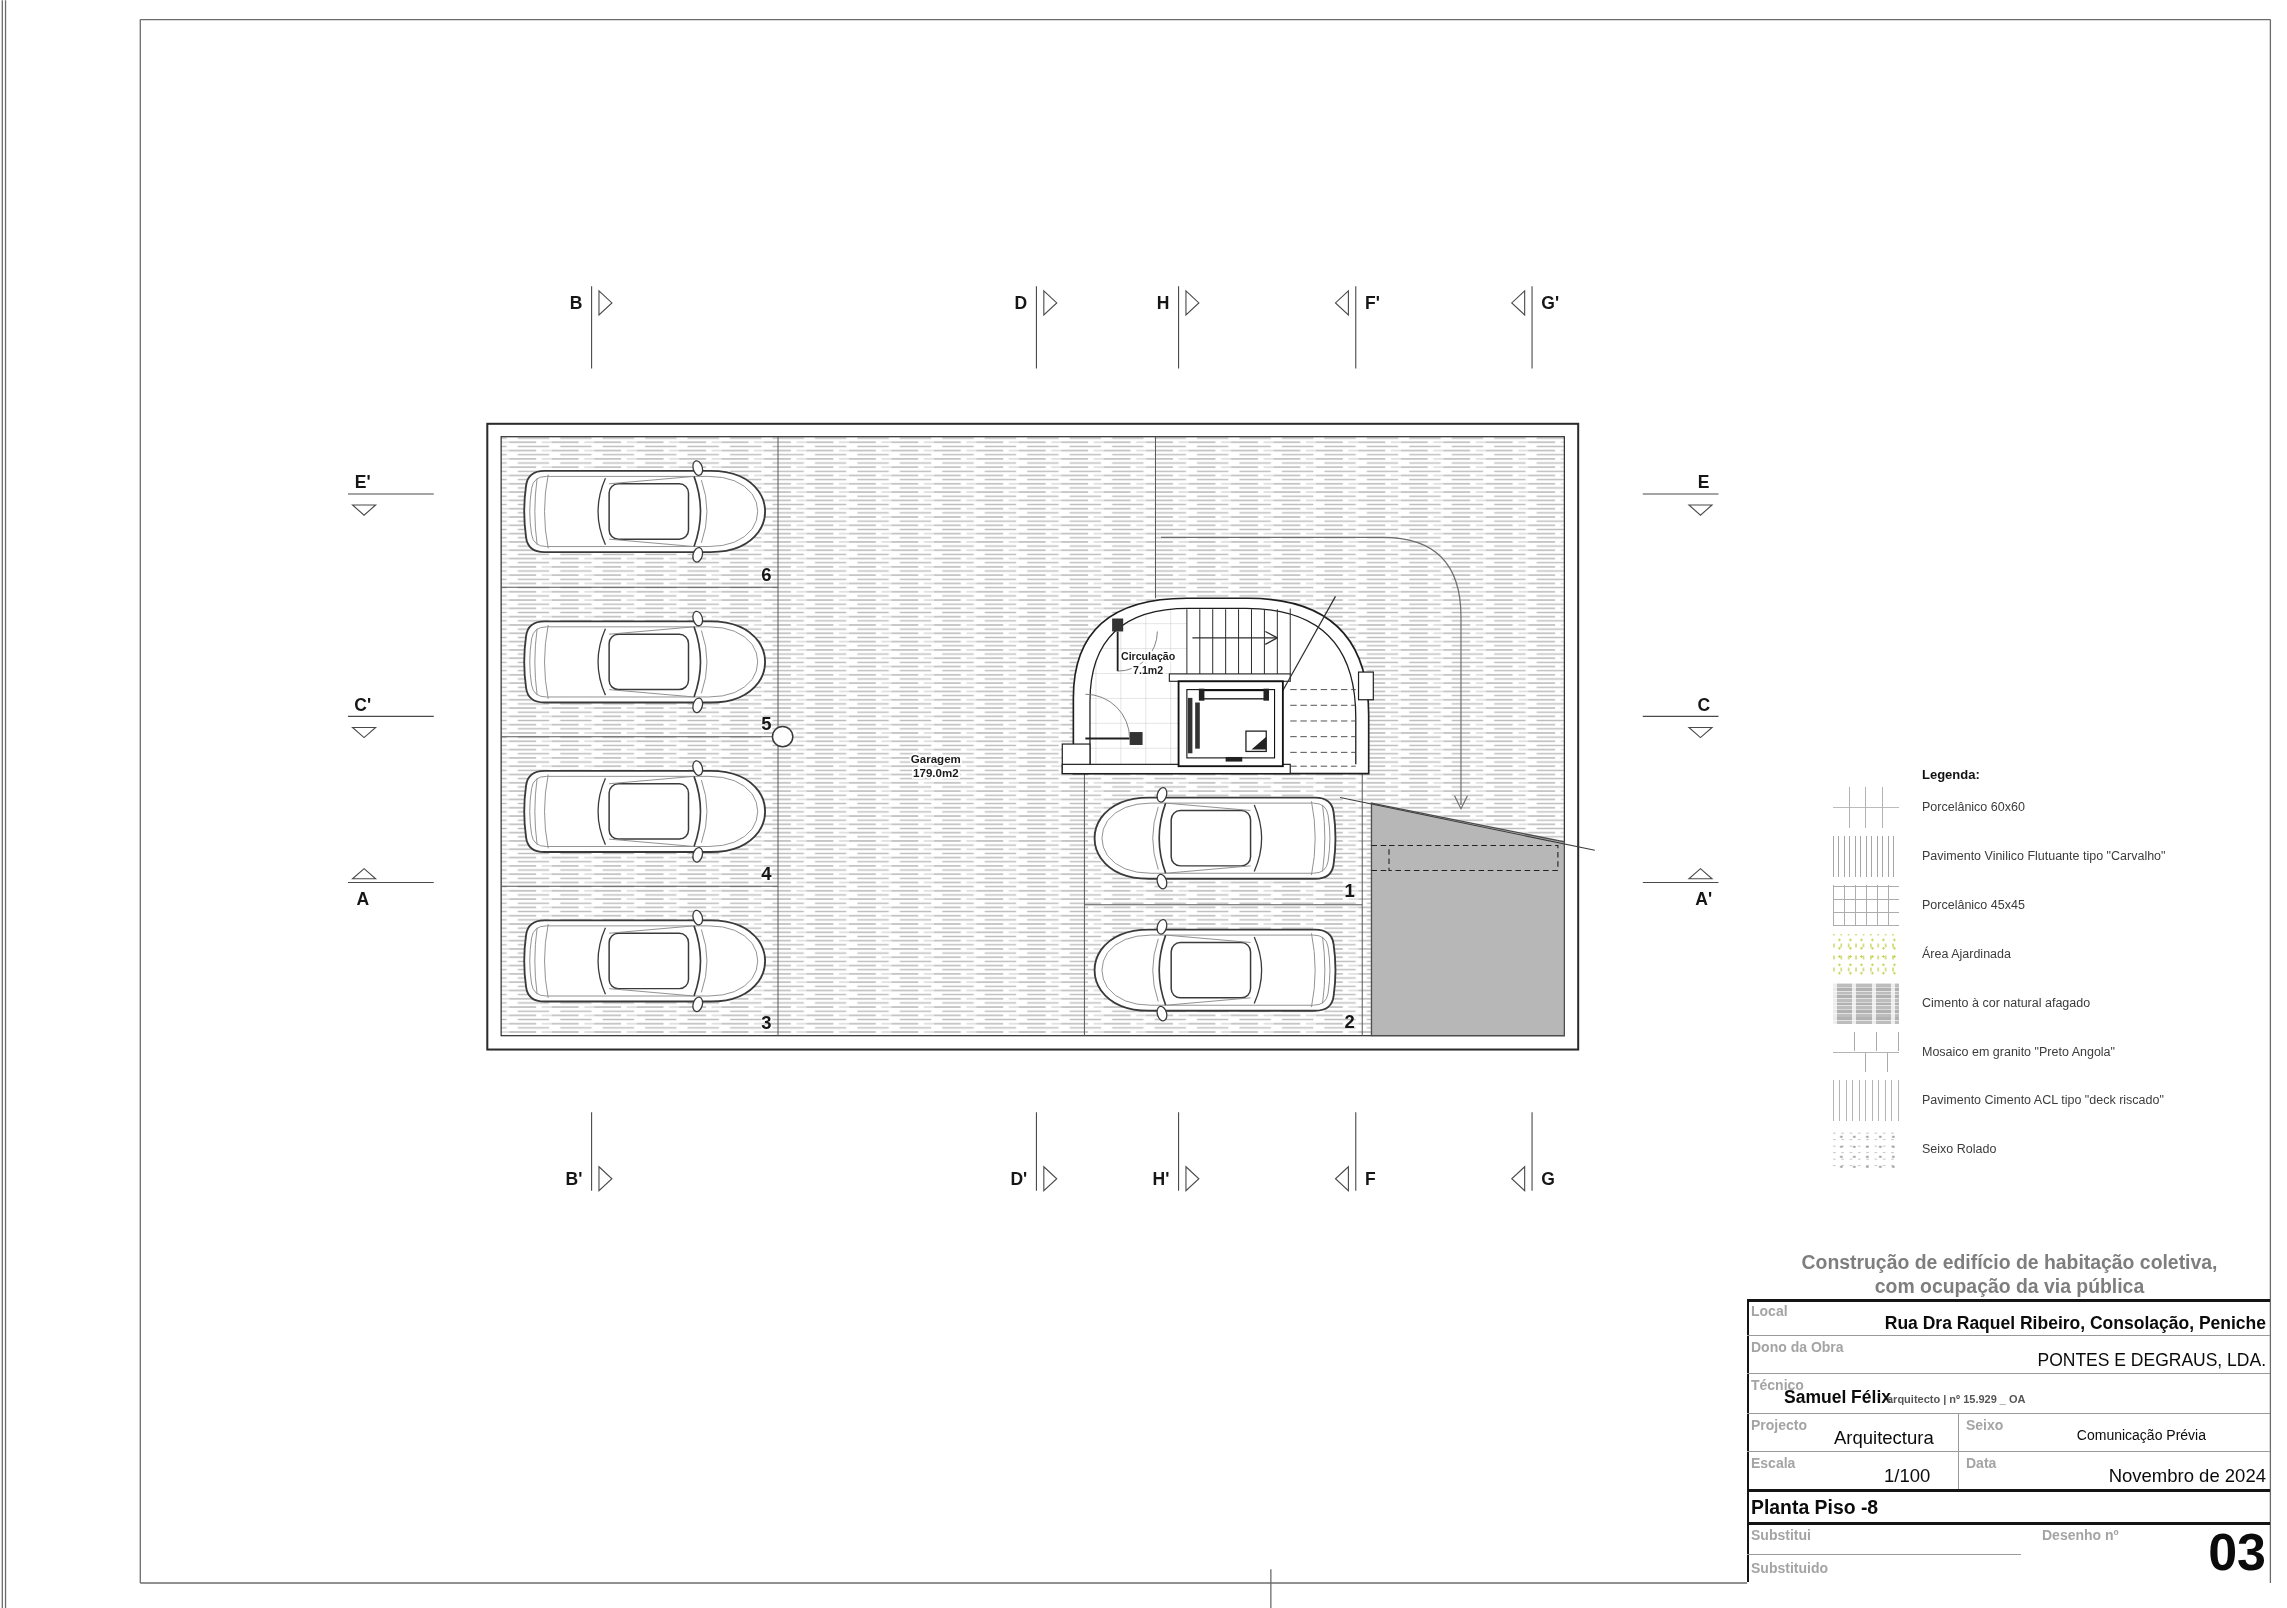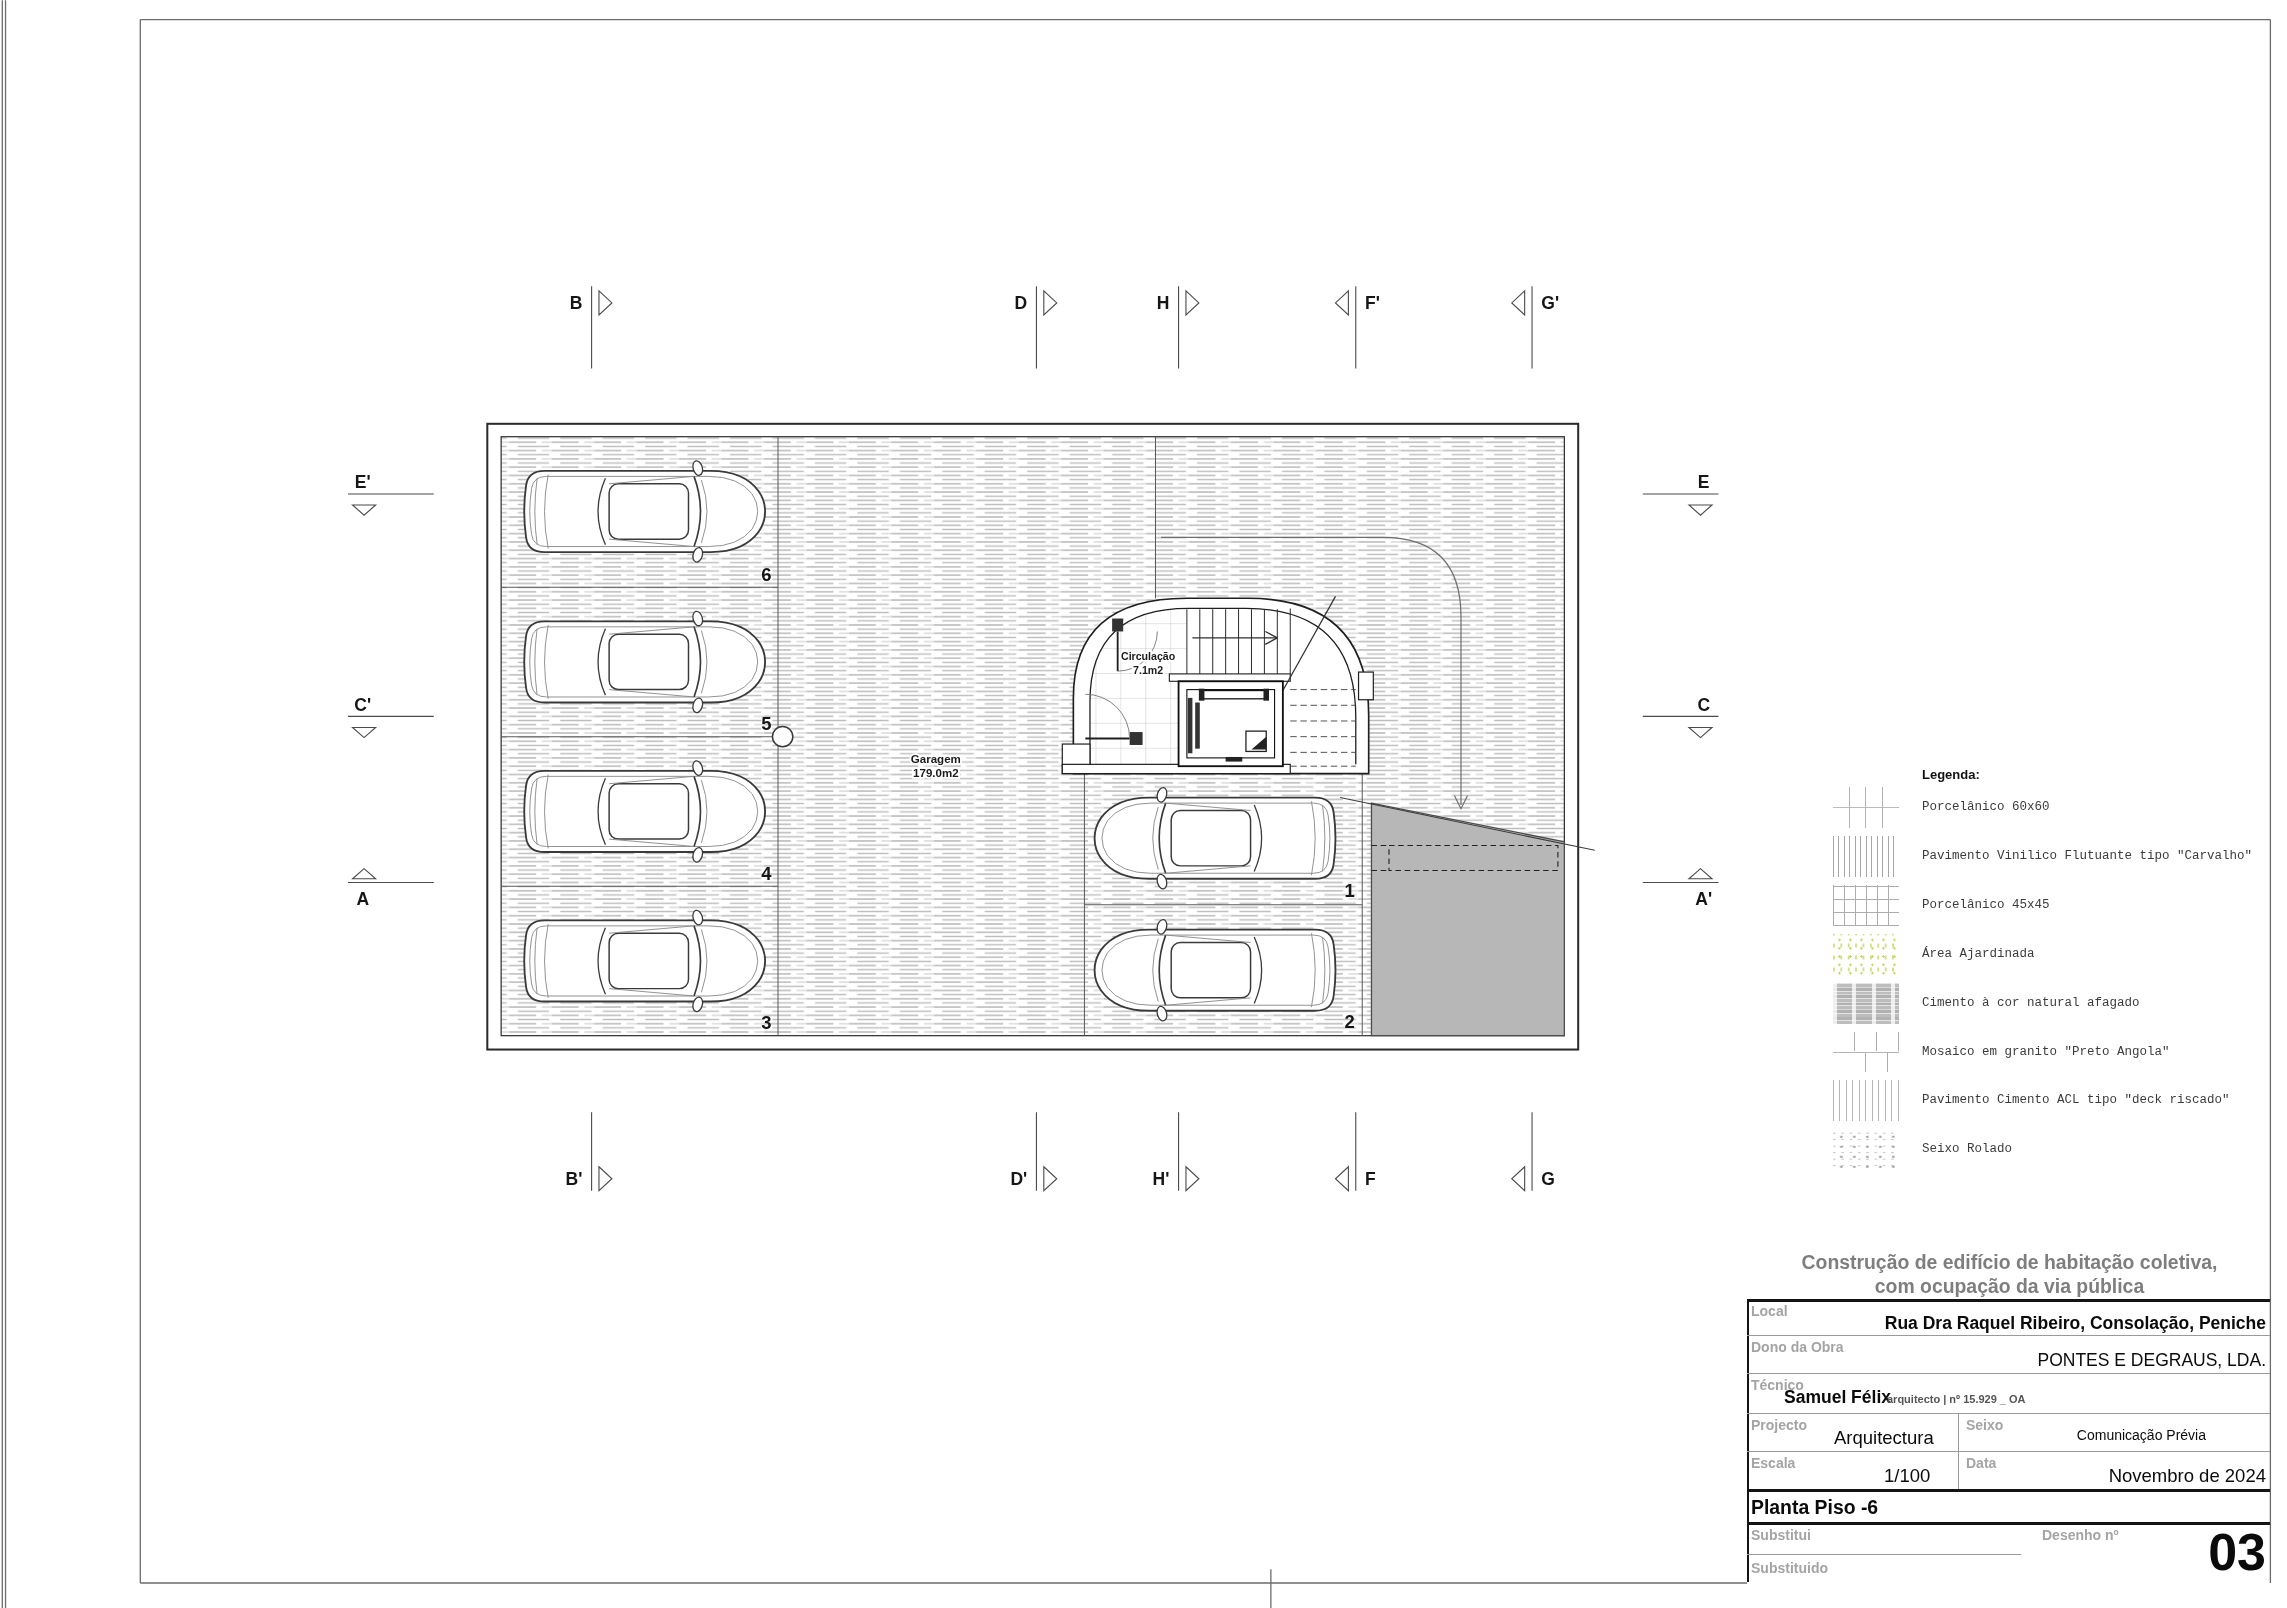--- a/index.html
+++ b/index.html
@@ -6,21 +6,21 @@
   #sheet{position:relative;width:2287px;height:1609px;background:#fff;overflow:hidden;
          font-family:"Liberation Sans", sans-serif;color:#111;}
   svg text{font-family:"Liberation Sans", sans-serif;}
   .abs{position:absolute;}
 
   
   #legend{position:absolute;left:1833px;top:751px;width:434px;}
   .legend-title{position:absolute;left:89px;top:0;font-size:13px;font-weight:bold;color:#111;margin-top:16px;}
   .legend-row{position:absolute;left:0;height:42px;width:434px;}
   .legend-row .sw{position:absolute;left:0;top:0;width:66px;height:41px;}
-  .legend-row .lbl{position:absolute;left:89px;top:13px;font-size:12.5px;color:#3c3c3c;white-space:nowrap;font-family:Liberation Mono, monospace;}
+  .legend-row .lbl{position:absolute;left:89px;top:13px;font-size:12.5px;color:#3c3c3c;white-space:nowrap;}
 
   .sw-grid60{background:
      linear-gradient(#b3b3b3,#b3b3b3) 0 50%/100% 0.9px no-repeat,
      repeating-linear-gradient(90deg, transparent 0 15.7px, #b3b3b3 15.7px 16.6px);}
   .sw-vinyl{background:repeating-linear-gradient(90deg,#a6a6a6 0 0.9px,transparent 0.9px 5.5px);}
   .sw-grid45{background:
      repeating-linear-gradient(90deg,#adadad 0 0.9px,transparent 0.9px 11px),
      repeating-linear-gradient(0deg,#adadad 0 0.9px,transparent 0.9px 13px);}
   .sw-garden{background-image:
      radial-gradient(#c4d354 1.2px, transparent 1.5px),
@@ -336,21 +336,21 @@
     <div class="tb-val right-al" style="left:1934px;top:1427px;width:272px;font-size:14px">Comunicação Prévia</div>
     <div class="tb-thin" style="left:1747px;top:1451px;width:523px;height:0.9px"></div>
     <div class="tb-thin" style="left:1958px;top:1413px;width:0.9px;height:76px"></div>
 
     <div class="tb-label" style="left:1751px;top:1455px">Escala</div>
     <div class="tb-label" style="left:1966px;top:1455px">Data</div>
     <div class="tb-val" style="left:1884px;top:1465px;font-size:18.5px">1/100</div>
     <div class="tb-val right-al" style="left:1994px;top:1465px;width:272px;font-size:18.5px">Novembro de 2024</div>
     <div class="tb-line" style="left:1747px;top:1489px;width:523px;height:2.8px"></div>
 
-    <div class="tb-val" style="left:1751px;top:1496px;font-size:19.4px;font-weight:bold">Planta Piso -6</div>
+    <div class="tb-val" style="left:1751px;top:1496px;font-size:19.4px;font-weight:bold">Planta Piso -8</div>
     <div class="tb-line" style="left:1747px;top:1522px;width:523px;height:2.8px"></div>
 
     <div class="tb-label" style="left:1751px;top:1527px">Substitui</div>
     <div class="tb-thin" style="left:1747px;top:1554px;width:274px;height:0.9px"></div>
     <div class="tb-label" style="left:1751px;top:1560px">Substituido</div>
     <div class="tb-label" style="left:2042px;top:1527px">Desenho nº</div>
     <div class="tb-val right-al" style="left:2114px;top:1525px;width:152px;font-size:52px;font-weight:bold;line-height:54px">03</div>
   </div>
 
 </div>

